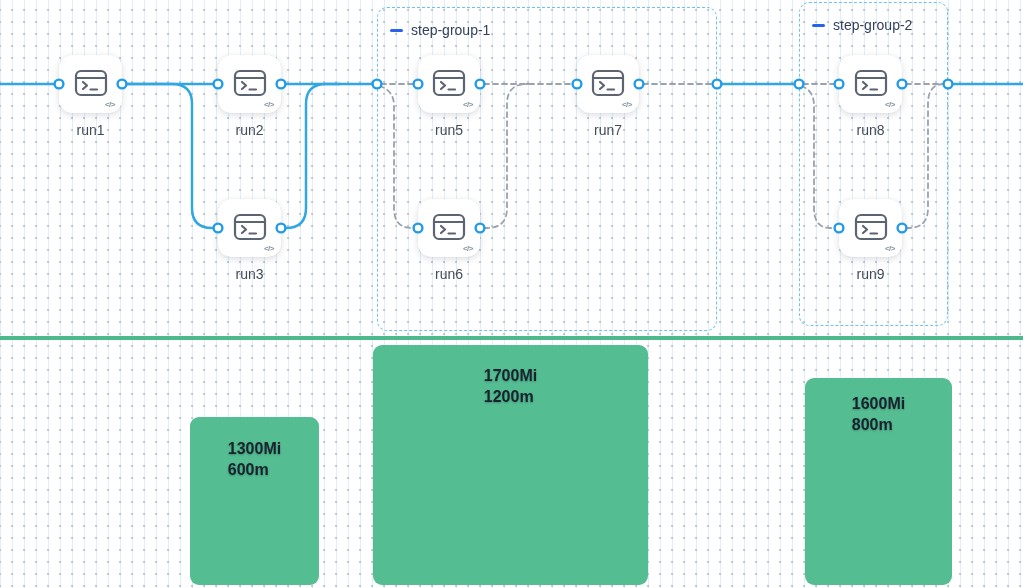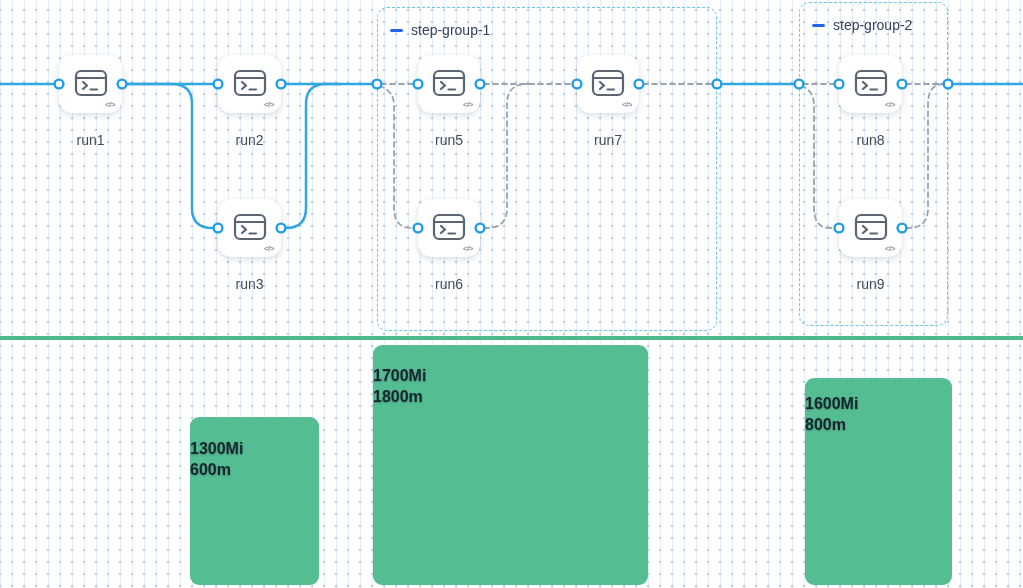--- a/index.html
+++ b/index.html
@@ -21,29 +21,29 @@
   .gdash{display:inline-block;width:13px;height:3px;border-radius:2px;background:#2563eb;}
   .gname{font-size:14px;color:#33415c;}
   .node{position:absolute;z-index:3;}
   .card{
     position:relative;width:100%;height:58px;background:#ffffff;border-radius:13px;
     box-shadow:0 2px 7px rgba(25,45,70,0.16), 0 0 1px rgba(25,45,70,0.10);
     display:flex;align-items:center;justify-content:center;
   }
   .term{display:block;margin-top:-3px;}
   .badge{position:absolute;right:7px;bottom:4px;font-size:8px;color:#8a93a2;font-weight:700;letter-spacing:-0.5px;}
-  .nlabel{margin-top:19px;text-align:center;font-size:14px;color:#414c58;}
+  .nlabel{margin-top:9px;text-align:center;font-size:14px;color:#414c58;}
   .edges{position:absolute;left:0;top:0;z-index:4;pointer-events:none;}
   .es{stroke:#31a7e2;stroke-width:2.5;fill:none;stroke-linecap:round;}
   .ed{stroke:#99a2ae;stroke-width:1.8;fill:none;stroke-linecap:round;stroke-dasharray:5 4;}
   .port{fill:#ffffff;stroke:#1f9be8;stroke-width:2.4;}
   .separator{position:absolute;left:0;top:336px;width:1023px;height:4px;background:#4cba8c;z-index:2;}
   .bar{
     position:absolute;background:#55bd92;border-radius:9px;z-index:2;
-    display:flex;box-sizing:border-box;
+    display:flex;justify-content:center;box-sizing:border-box;
   }
   .bar-text{
     font-size:16px;font-weight:700;color:#17242e;line-height:21px;text-align:left;
     text-shadow:0 1px 2px rgba(20,40,50,0.30);
   }
 </style>
 </head>
 <body>
 
 <div class="canvas">
@@ -65,21 +65,21 @@
 
   <div class="bar" style="left:190px;top:417px;width:129px;height:168px">
     <div class="bar-text" style="padding-top:21px">
       <div>1300Mi</div>
       <div>600m</div>
     </div>
   </div>
   <div class="bar" style="left:373px;top:345px;width:275px;height:240px">
     <div class="bar-text" style="padding-top:20px">
       <div>1700Mi</div>
-      <div>1800m</div>
+      <div>1200m</div>
     </div>
   </div>
   <div class="bar" style="left:805px;top:378px;width:147px;height:207px">
     <div class="bar-text" style="padding-top:15px">
       <div>1600Mi</div>
       <div>800m</div>
     </div>
   </div>
 
   <div class="node" style="left:59px;top:55px;width:63px">

